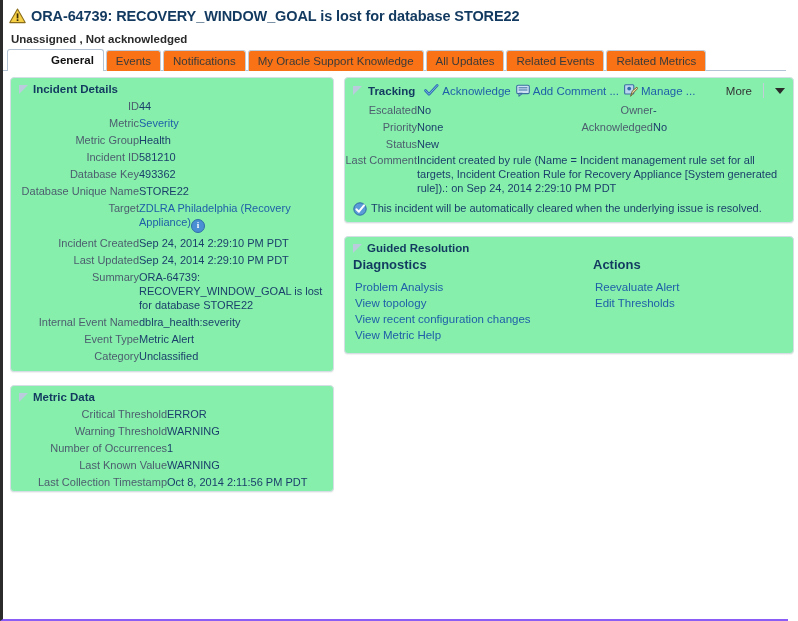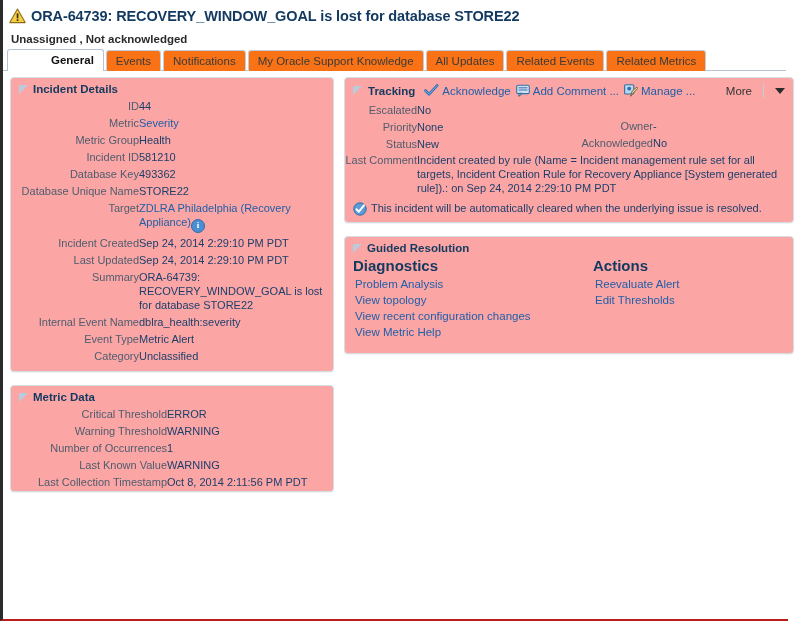--- a/index.html
+++ b/index.html
@@ -14,21 +14,21 @@
     font-size: 11px;
     color: #1f3a5f;
     overflow: hidden;
   }
   .page {
     position: relative;
     width: 788px;
     height: 621px;
     box-sizing: border-box;
     border-left: 3px solid #2b2b2b;
-    border-bottom: 2px solid #b91c1c;
+    border-bottom: 2px solid #8b5cf6;
     background: #ffffff;
   }
 
   
   .header {
     padding: 5px 0 0 6px;
   }
   .title-row {
     display: flex;
     align-items: center;
@@ -101,21 +101,21 @@
     top: 6px;
     width: 324px;
   }
   .col-right {
     position: absolute;
     left: 341px;
     top: 6px;
     width: 450px;
   }
   .panel {
-    background: #fca5a5;
+    background: #86efac;
     border: 1px solid #d5dde5;
     border-radius: 4px;
     box-shadow: 0 1px 1px rgba(0,0,0,0.06);
     box-sizing: border-box;
   }
   .panel-head {
     display: flex;
     align-items: center;
     gap: 4px;
     padding: 5px 6px 3px 8px;
@@ -235,21 +235,21 @@
 
   
   .track-grid {
     position: relative;
     padding: 0 6px 0 0;
   }
   .tg-left {
     position: absolute; left: 0; top: 0; width: 208px;
   }
   .tg-right {
-    position: absolute; left: 208px; top: 16px; width: 240px;
+    position: absolute; left: 208px; top: 0; width: 240px;
   }
   .tg-spacer { height: 48px; }
 
   .note-row {
     display: flex;
     align-items: flex-start;
     gap: 4px;
     padding: 4px 10px 6px 8px;
   }
   .badge-chk {
@@ -266,24 +266,24 @@
   
   .gr-body {
     position: relative;
     padding: 0 0 10px 8px;
     min-height: 86px;
   }
   .gr-col { position: absolute; top: 0; }
   .gr-col-a { left: 8px; width: 240px; }
   .gr-col-b { left: 248px; width: 200px; }
   .gr-head {
-    font-size: 15px;
+    font-size: 13px;
     font-weight: bold;
     color: #12395f;
-    margin-bottom: 2px;
+    margin-bottom: 7px;
   }
   .gr-link {
     display: block;
     font-size: 11.5px;
     color: #1f5fa8;
     text-decoration: none;
     line-height: 16px;
     padding-left: 2px;
     cursor: pointer;
   }

